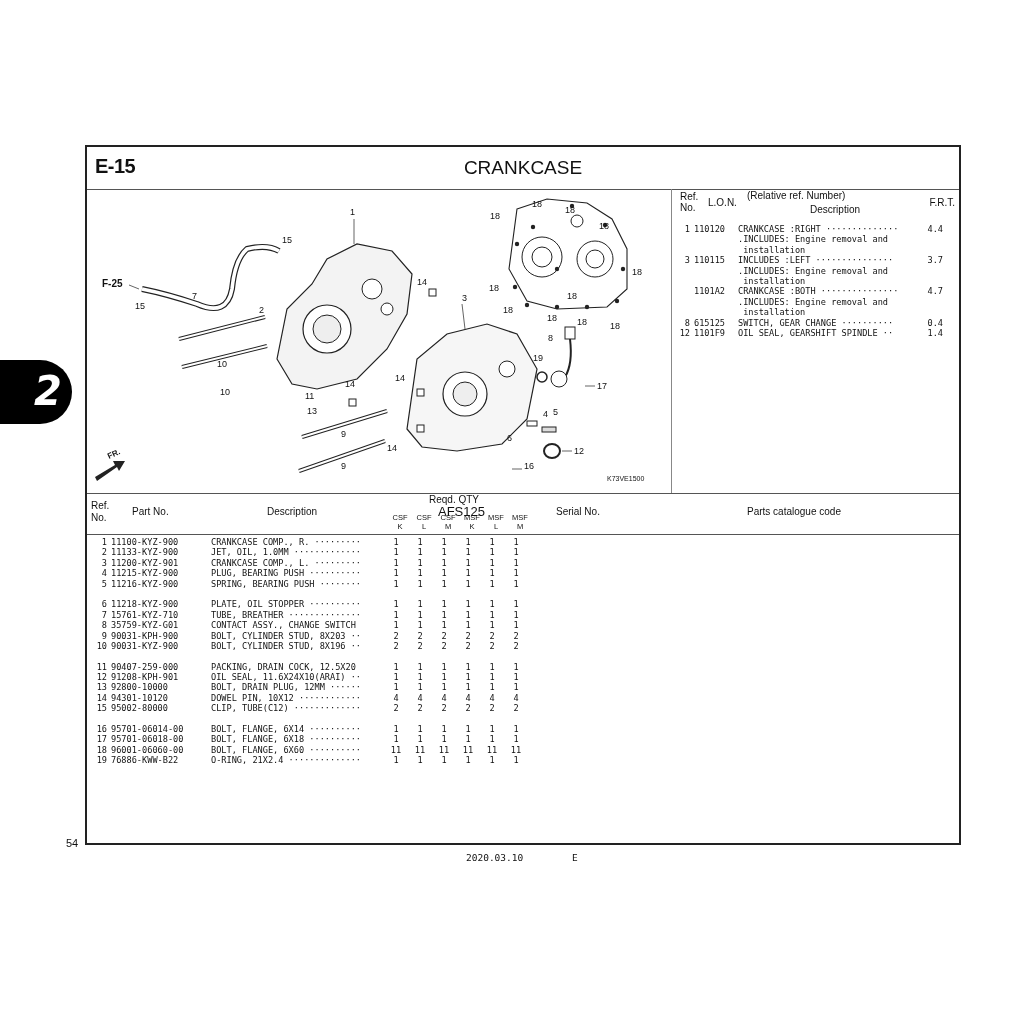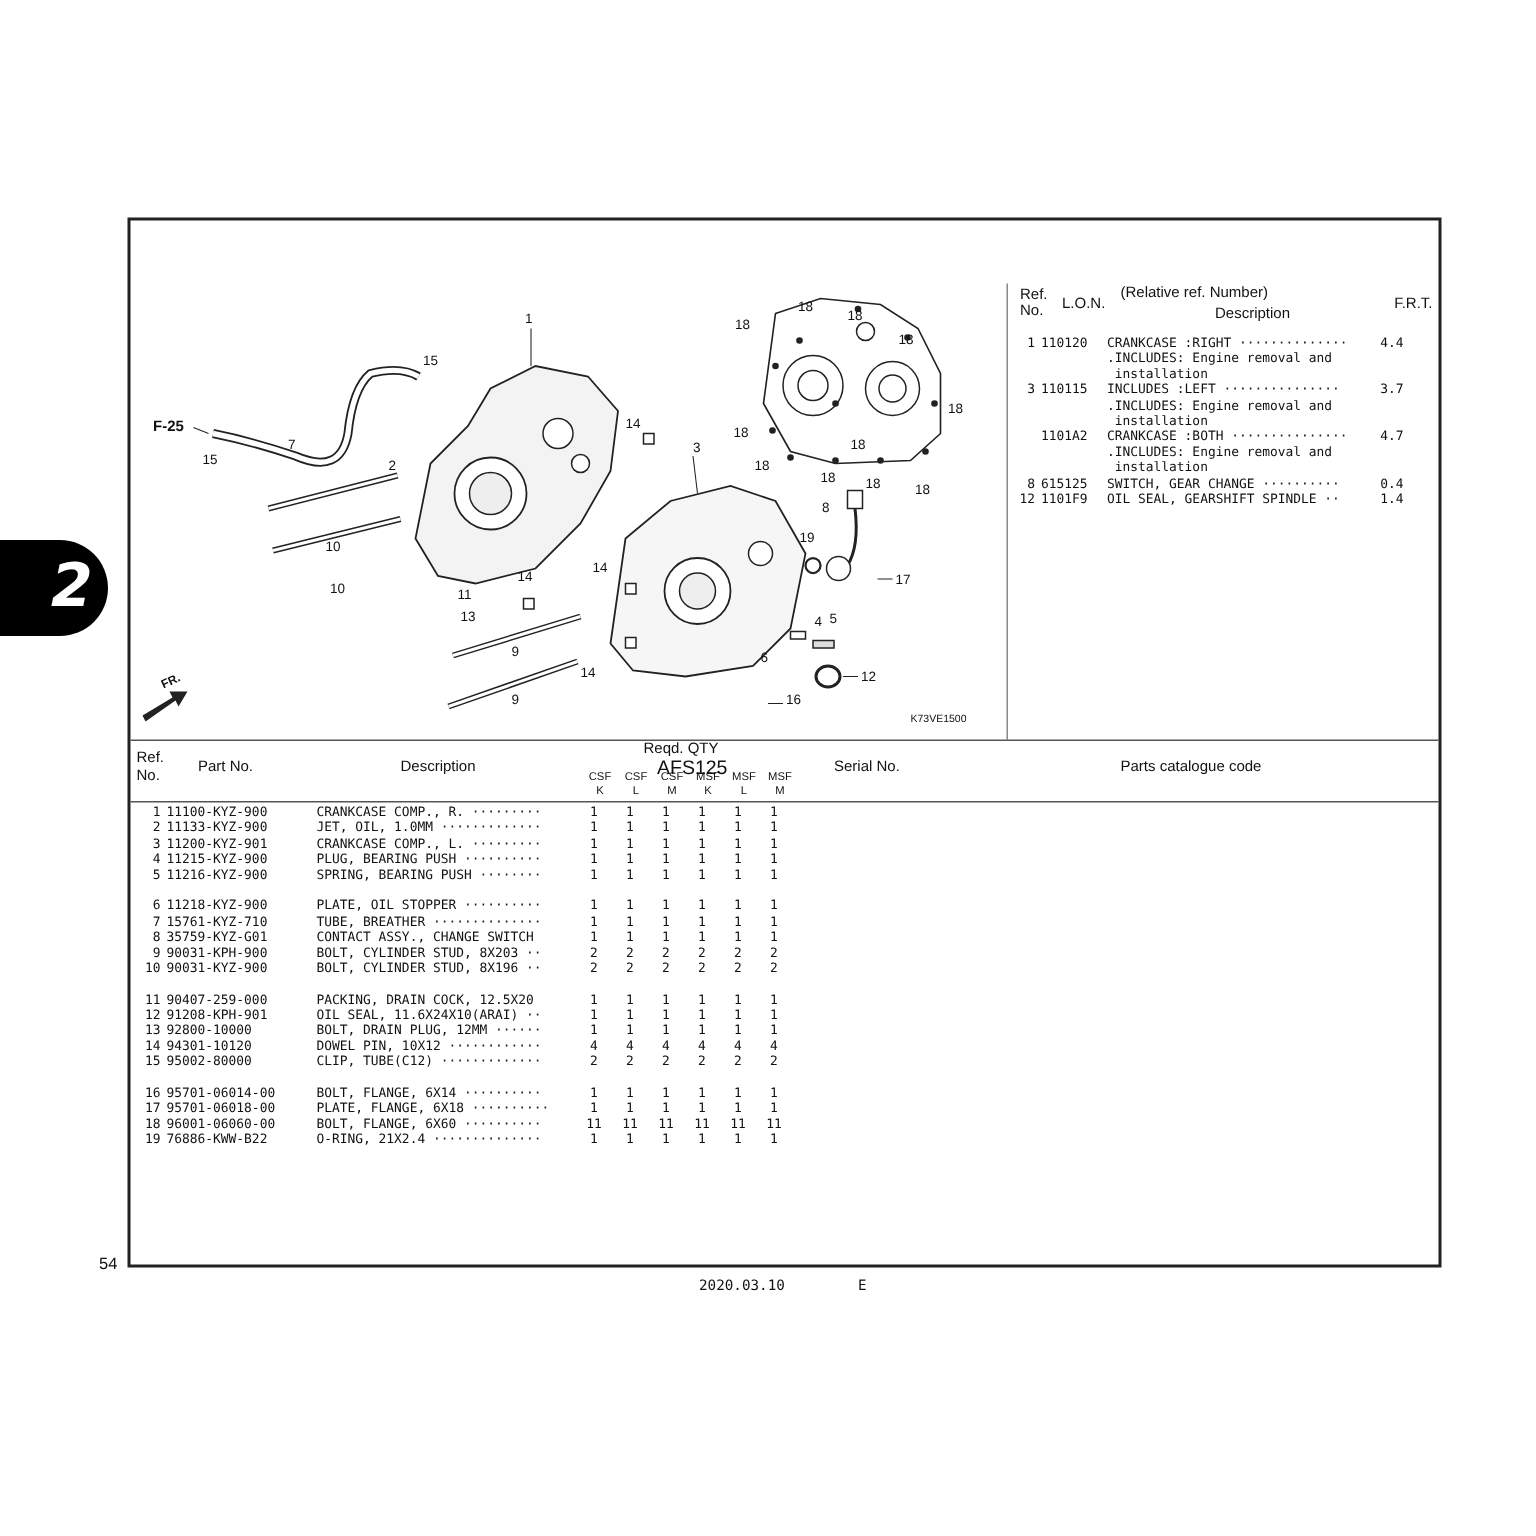--- a/index.html
+++ b/index.html
@@ -16,21 +16,21 @@
   .frt-head .ref { position:absolute; left:8px; top:2px; line-height:11px; }
   .frt-head .lon { position:absolute; left:36px; top:8px; }
   .frt-head .rel { position:absolute; left:75px; top:1px; }
   .frt-head .desc { position:absolute; left:138px; top:15px; }
   .frt-head .frt { position:absolute; right:4px; top:8px; }
   .frt-rows { font-family:"DejaVu Sans Mono", monospace; font-size:8.6px; line-height:10.4px; margin-top:3px; }
   .frt-row { display:flex; }
   .frt-row .c-ref { width:18px; text-align:right; }
   .frt-row .c-lon { width:44px; padding-left:4px; }
   .frt-row .c-desc { width:175px; white-space:pre; }
-  .frt-row .c-frt { width:30px; text-align:center; }
+  .frt-row .c-frt { width:30px; text-align:right; }
   .parts-head { position:absolute; left:0; right:0; top:347px; height:40px; border-bottom:1px solid #555; font-size:10px; }
   .ph { position:absolute; }
   .parts-body { position:absolute; left:0; top:390px; font-family:"DejaVu Sans Mono", monospace; font-size:8.6px; line-height:10.4px; }
   .p-row { display:flex; height:10.4px; }
   .p-row .c-ref { width:20px; text-align:right; }
   .p-row .c-part { width:100px; padding-left:4px; }
   .p-row .c-desc { width:173px; white-space:pre; }
   .p-row .c-q { width:24px; text-align:center; }
   .group-gap { height:10.4px; }
   .page-num { position:absolute; left:66px; top:837px; font-size:11px; font-weight:normal; }
@@ -41,20 +41,24 @@
   svg text { font-family:"Liberation Sans", sans-serif; font-size:9px; fill:#111; }
 </style>
 </head>
 <body>
 
 <div class="chapter-tab">
   <span>2</span>
 </div>
 
 <div class="frame">
+  <div class="title-bar">
+    <div class="section-code">E-15</div>
+    <div class="section-title">CRANKCASE</div>
+  </div>
 
   <div class="diagram">
     <svg width="584" height="304" viewBox="0 0 584 304" xmlns="http://www.w3.org/2000/svg">
 
       <text x="215" y="175" style="font-size:30px;fill:#ddd;font-weight:bold;" transform="rotate(-28 215 175)">HONDA</text>
 
       <path d="M55 100 Q 80 105 110 115 Q 140 128 145 100 Q 148 70 160 60 Q 180 55 192 62" fill="none" stroke="#222" stroke-width="6"></path>
       <path d="M55 100 Q 80 105 110 115 Q 140 128 145 100 Q 148 70 160 60 Q 180 55 192 62" fill="none" stroke="#fff" stroke-width="3.6"></path>
 
       <path d="M190 170 L200 120 L225 95 L240 70 L270 55 L305 62 L325 85 L320 125 L300 160 L270 190 L230 200 L205 195 Z" fill="#f3f3f3" stroke="#222" stroke-width="1.2"></path>
@@ -467,21 +471,21 @@
         <span class="c-q">1</span>
         <span class="c-q">1</span>
         <span class="c-q">1</span>
         <span class="c-q">1</span>
         <span class="c-q">1</span>
         <span class="c-q">1</span>
       </div>
       <div class="p-row">
         <span class="c-ref">17</span>
         <span class="c-part">95701-06018-00</span>
-        <span class="c-desc">PLATE, FLANGE, 6X18 ··········</span>
+        <span class="c-desc">BOLT, FLANGE, 6X18 ··········</span>
         <span class="c-q">1</span>
         <span class="c-q">1</span>
         <span class="c-q">1</span>
         <span class="c-q">1</span>
         <span class="c-q">1</span>
         <span class="c-q">1</span>
       </div>
       <div class="p-row">
         <span class="c-ref">18</span>
         <span class="c-part">96001-06060-00</span>

